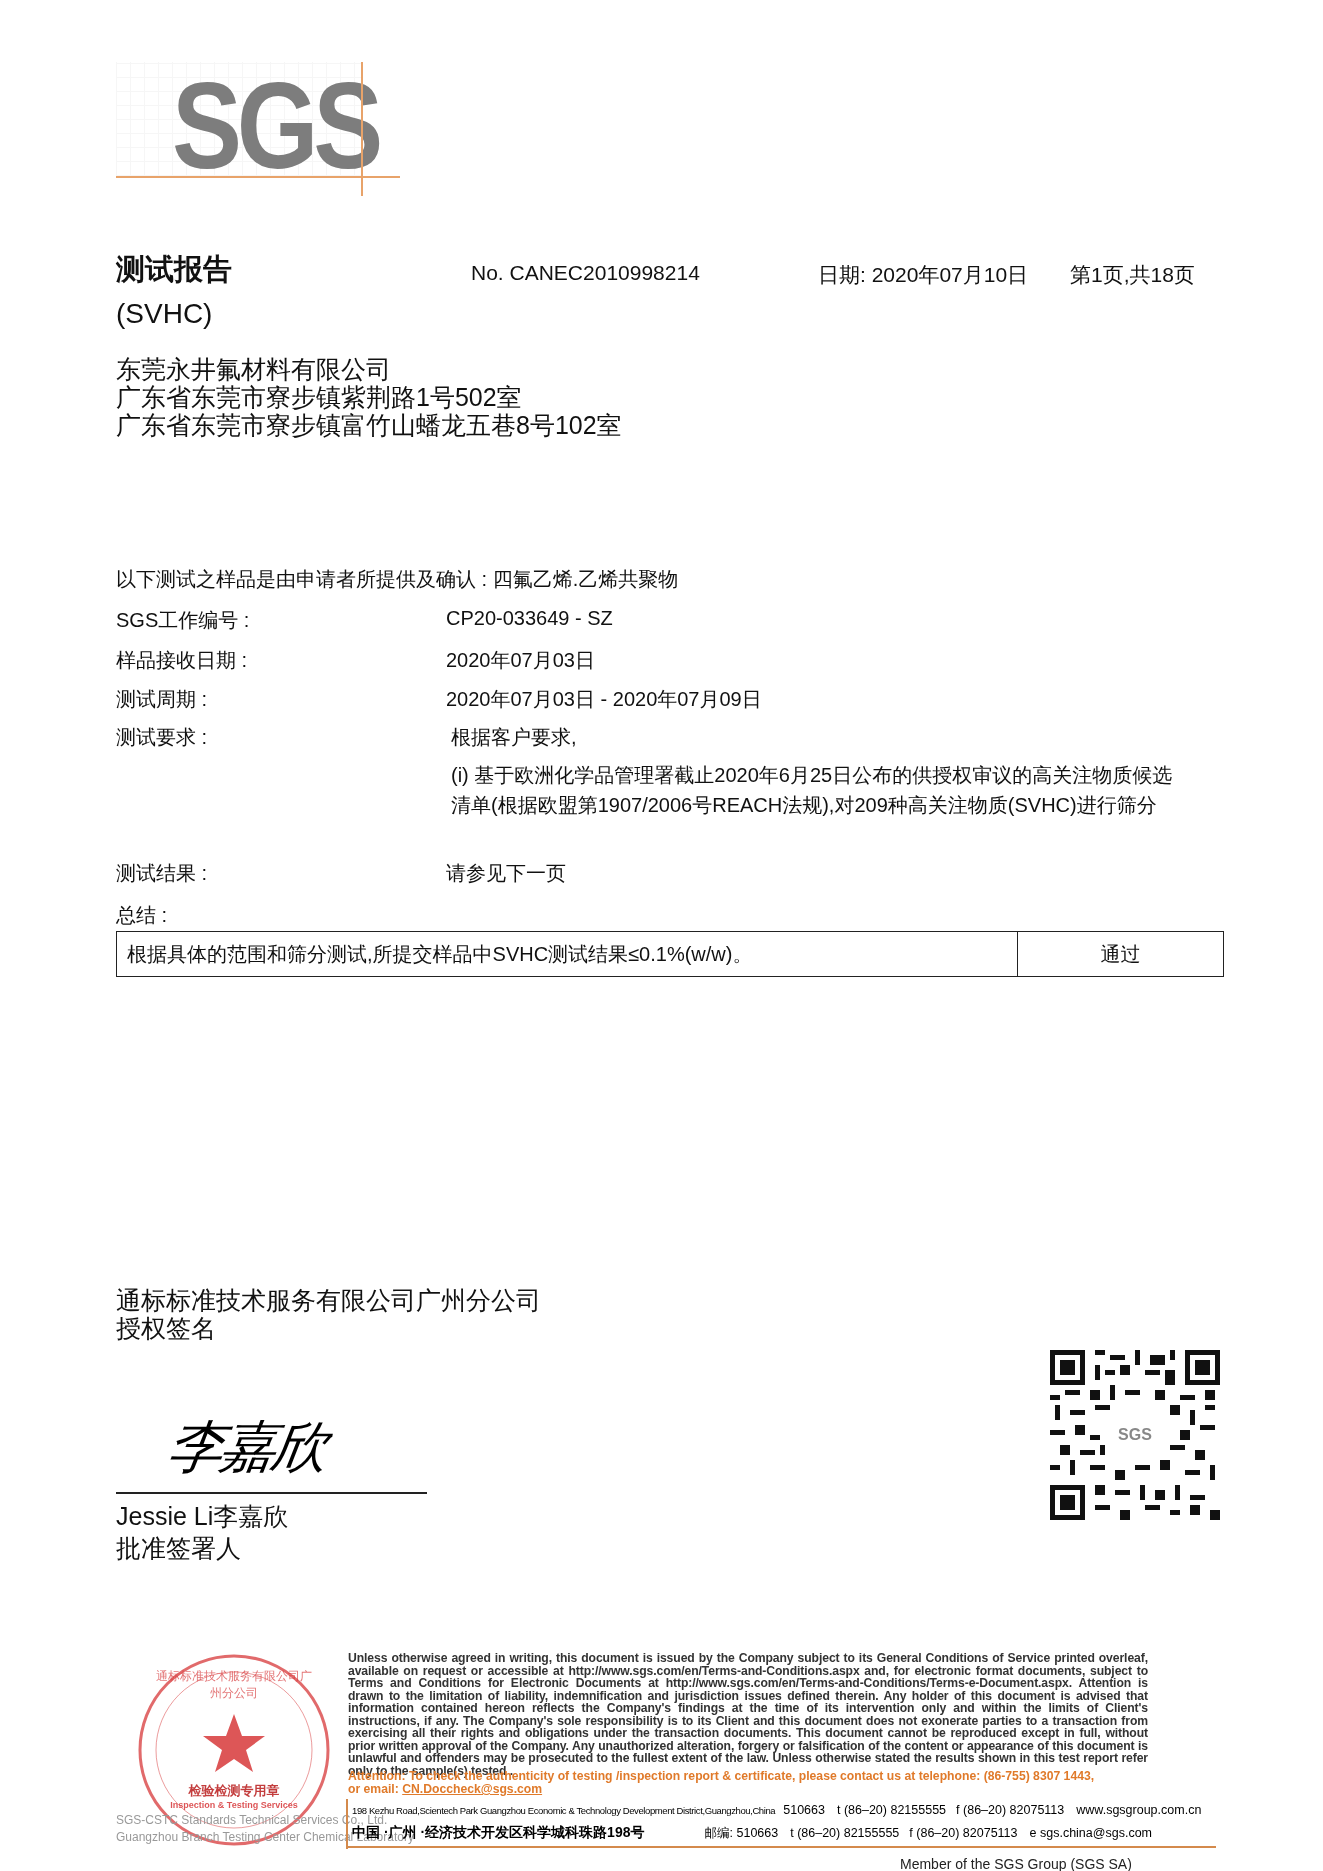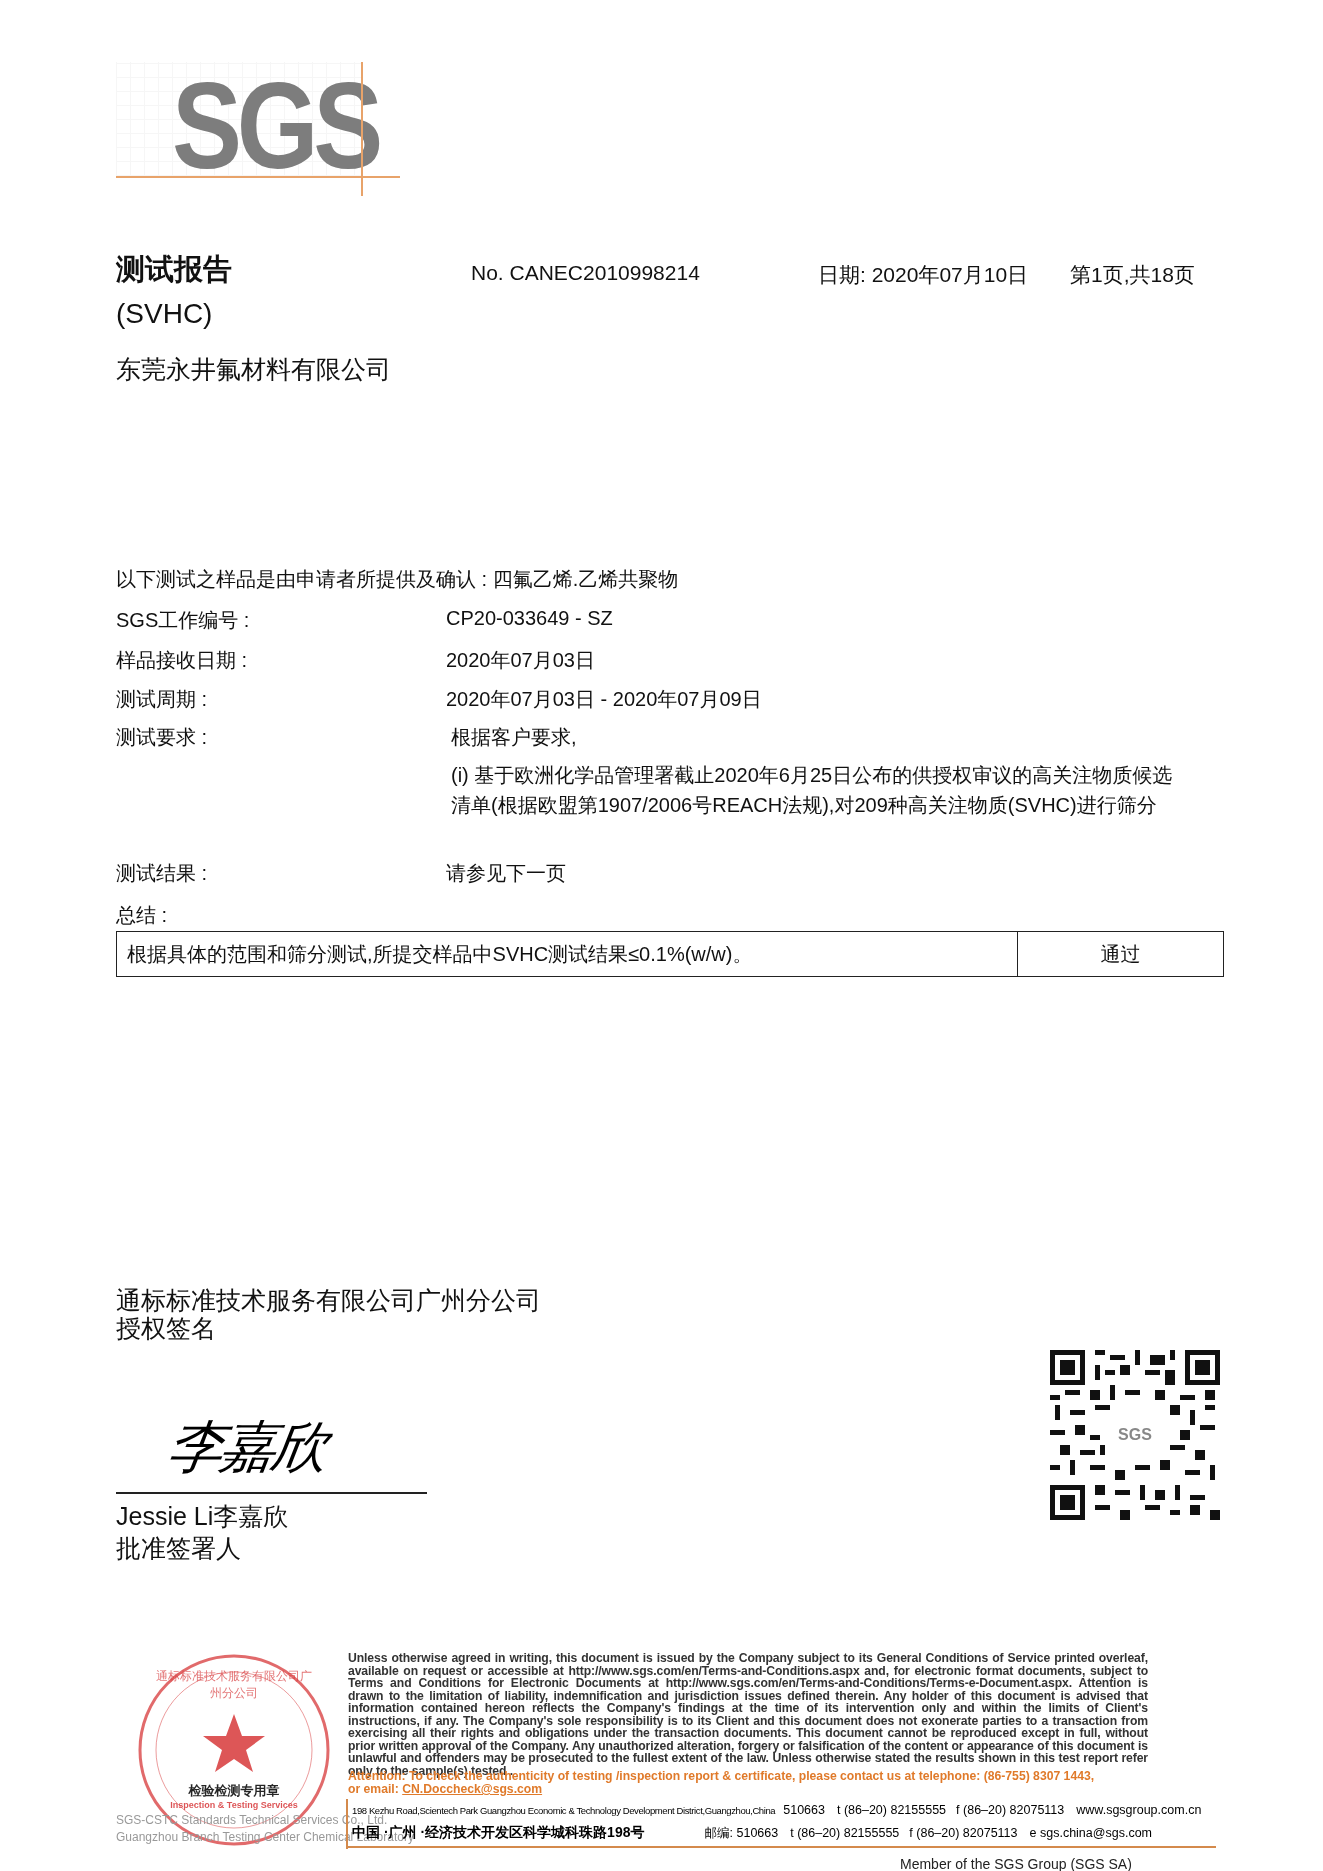--- a/index.html
+++ b/index.html
@@ -41,20 +41,22 @@
 </div>
 
 <div class="abs title" style="left:116px;top:250px;">测试报告</div>
 <div class="abs title" style="left:116px;top:298px;font-weight:normal;font-size:28px;">(SVHC)</div>
 <div class="abs hdr" style="left:471px;top:261px;">No. CANEC2010998214</div>
 <div class="abs hdr" style="left:818px;top:261px;">日期: 2020年07月10日</div>
 <div class="abs hdr" style="left:1070px;top:261px;">第1页,共18页</div>
 
 <div class="abs body" style="left:116px;top:355px;">
   <div>东莞永井氟材料有限公司</div>
+  <div>广东省东莞市寮步镇紫荆路1号502室</div>
+  <div>广东省东莞市寮步镇富竹山蟠龙五巷8号102室</div>
 </div>
 
 <div class="abs lbl" style="left:116px;top:566px;">以下测试之样品是由申请者所提供及确认 : 四氟乙烯.乙烯共聚物</div>
 
 <div class="abs lbl" style="left:116px;top:607px;">SGS工作编号 :</div>
 <div class="abs lbl" style="left:446px;top:607px;">CP20-033649 - SZ</div>
 
 <div class="abs lbl" style="left:116px;top:647px;">样品接收日期 :</div>
 <div class="abs lbl" style="left:446px;top:647px;">2020年07月03日</div>
 
@@ -161,21 +163,21 @@
   </svg>
   <div class="abs" style="left:58px;top:70px;width:54px;height:30px;text-align:center;font-weight:bold;color:#888;font-size:16px;line-height:30px;">SGS</div>
 </div>
 
 <div class="abs" style="left:136px;top:1652px;width:196px;height:196px;">
   <svg width="196" height="196" viewBox="0 0 196 196">
     <circle cx="98" cy="98" r="94" fill="none" stroke="#d7383a" stroke-width="3" opacity=".75"></circle>
     <circle cx="98" cy="98" r="78" fill="none" stroke="#d7383a" stroke-width="1" opacity=".5"></circle>
     <polygon points="98,62 106,84 129,84 110,98 117,120 98,107 79,120 86,98 67,84 90,84" fill="#d7383a" opacity=".85"></polygon>
   </svg>
-  <div class="abs" style="left:0;top:130px;width:196px;text-align:center;color:#000000;font-size:13px;font-weight:bold;opacity:.85;">检验检测专用章</div>
+  <div class="abs" style="left:0;top:130px;width:196px;text-align:center;color:#b91c1c;font-size:13px;font-weight:bold;opacity:.85;">检验检测专用章</div>
   <div class="abs" style="left:0;top:148px;width:196px;text-align:center;color:#d7383a;font-size:9px;font-weight:bold;opacity:.85;">Inspection &amp; Testing Services</div>
   <div class="abs" style="left:16px;top:16px;width:164px;text-align:center;color:#d7383a;font-size:12px;opacity:.7;">通标标准技术服务有限公司广州分公司</div>
 </div>
 <div class="abs" style="left:116px;top:1812px;font-size:12px;color:#999;line-height:17px;">
   <div>SGS-CSTC Standards Technical Services Co., Ltd.</div>
   <div>Guangzhou Branch Testing Center Chemical Laboratory</div>
 </div>
 
 <div class="abs" style="left:346px;top:1650px;width:1100px;height:1px;"></div>
 <div class="abs legal" style="left:348px;top:1652px;width:800px;">Unless otherwise agreed in writing, this document is issued by the Company subject to its General Conditions of Service printed overleaf, available on request or accessible at http://www.sgs.com/en/Terms-and-Conditions.aspx and, for electronic format documents, subject to Terms and Conditions for Electronic Documents at http://www.sgs.com/en/Terms-and-Conditions/Terms-e-Document.aspx. Attention is drawn to the limitation of liability, indemnification and jurisdiction issues defined therein. Any holder of this document is advised that information contained hereon reflects the Company's findings at the time of its intervention only and within the limits of Client's instructions, if any. The Company's sole responsibility is to its Client and this document does not exonerate parties to a transaction from exercising all their rights and obligations under the transaction documents. This document cannot be reproduced except in full, without prior written approval of the Company. Any unauthorized alteration, forgery or falsification of the content or appearance of this document is unlawful and offenders may be prosecuted to the fullest extent of the law. Unless otherwise stated the results shown in this test report refer only to the sample(s) tested .</div>

